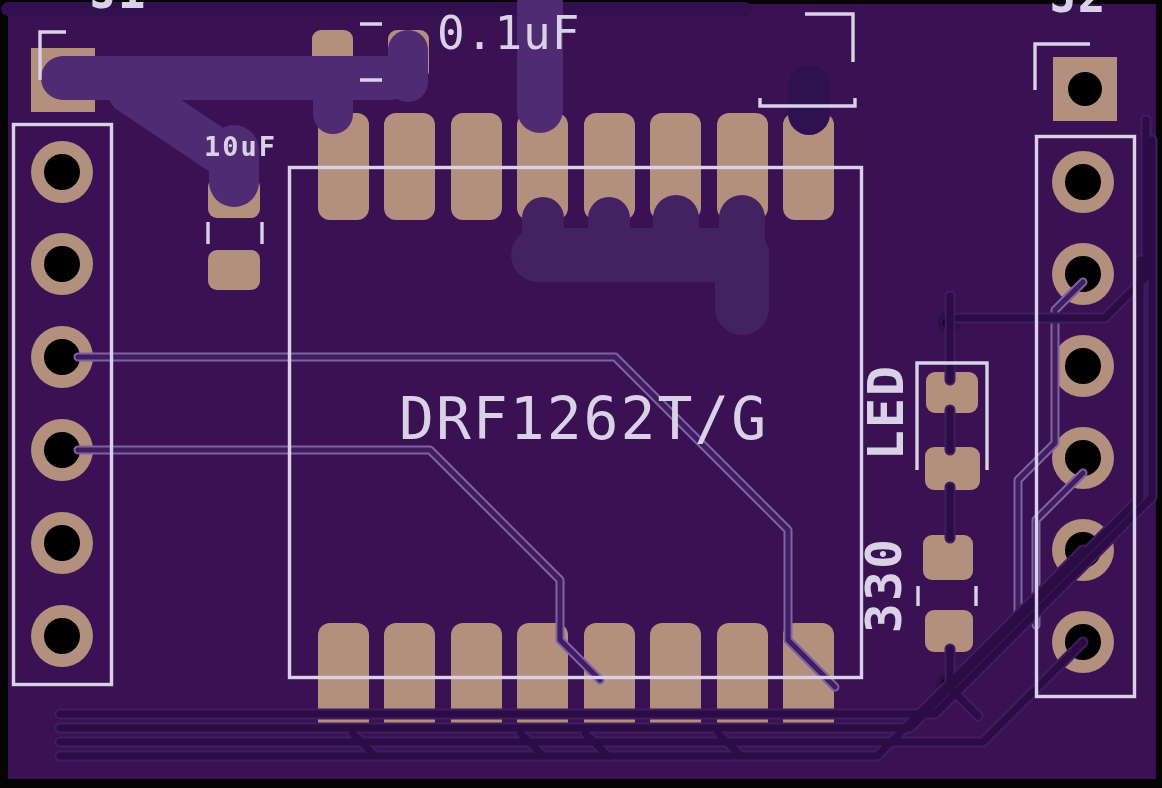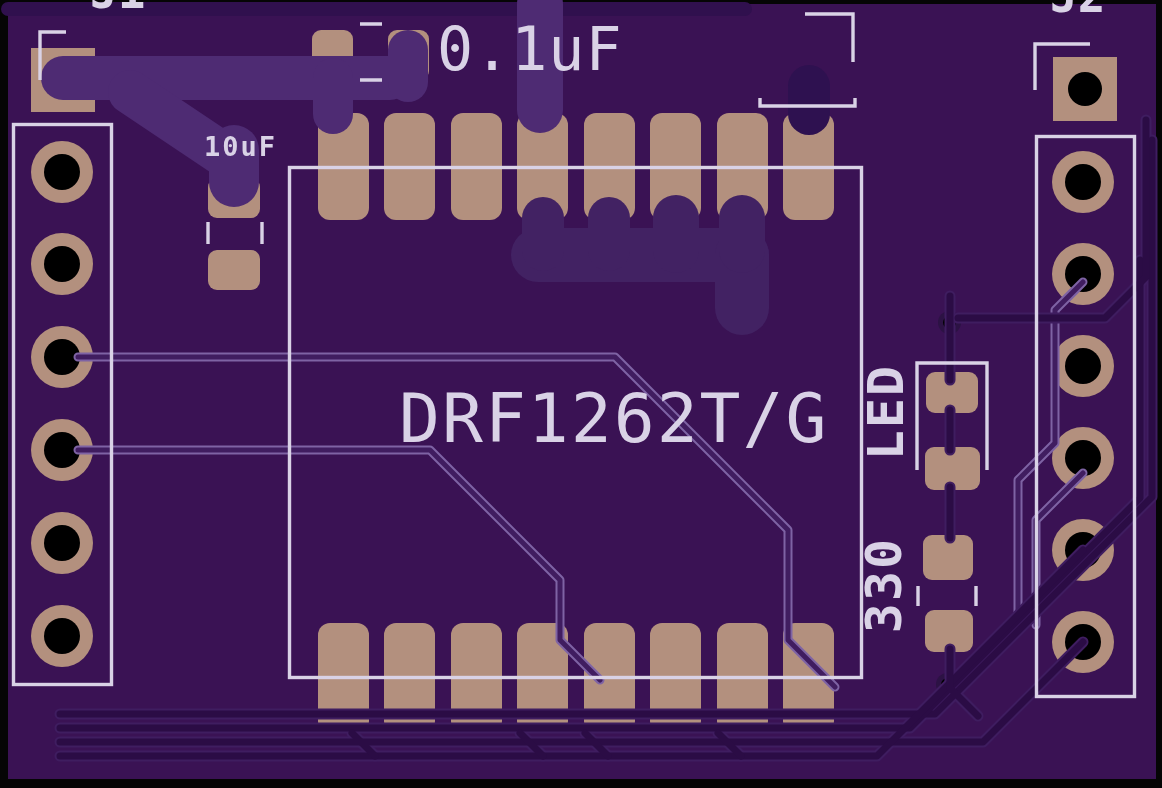--- a/index.html
+++ b/index.html
@@ -11,24 +11,24 @@
   .rpad{border-radius:50%;}
   .icpad{border-radius:12px;}
   .smd{border-radius:9px;}
   .hole{position:absolute;background:#000;border-radius:50%;}
   .via{position:absolute;border-radius:50%;background:#2c1244;}
   .via .hole{left:5px;top:5px;width:13px;height:13px;}
   .pvia{position:absolute;width:16px;height:16px;border-radius:50%;background:#000;
         box-shadow:0 0 0 3px rgba(30,10,50,.55);}
   .silktext{position:absolute;color:#d9d2e6;white-space:pre;z-index:6;}
   .vtext{display:flex;align-items:center;justify-content:center;transform:rotate(-90deg);}
-  .t-c1{left:437px;top:24px;font-size:60px;line-height:50px;letter-spacing:1px;}
+  .t-c1{left:437px;top:8px;font-size:46px;line-height:50px;letter-spacing:1px;}
   .t-ant{left:882px;top:40px;font-size:42px;line-height:46px;font-weight:bold;letter-spacing:4px;}
   .t-c2{left:204px;top:132px;font-size:27px;line-height:30px;font-weight:bold;letter-spacing:2px;}
-  .t-ic{left:399px;top:390px;font-size:68px;line-height:58px;letter-spacing:2px;}
+  .t-ic{left:399px;top:390px;font-size:58px;line-height:58px;letter-spacing:2px;}
   .t-led{left:834px;top:390px;width:104px;height:44px;font-size:50px;font-weight:bold;letter-spacing:2px;}
   .t-res{left:832px;top:562px;width:104px;height:46px;font-size:50px;font-weight:bold;letter-spacing:2px;}
   .t-j1{left:90px;top:-30px;font-size:46px;line-height:44px;font-weight:bold;}
   .t-j2{left:1050px;top:-26px;font-size:46px;line-height:44px;font-weight:bold;}
   .lay{z-index:2}.padlay{z-index:3}.silklay{z-index:4}
 </style>
 </head>
 <body>
 
 <div id="stage">

